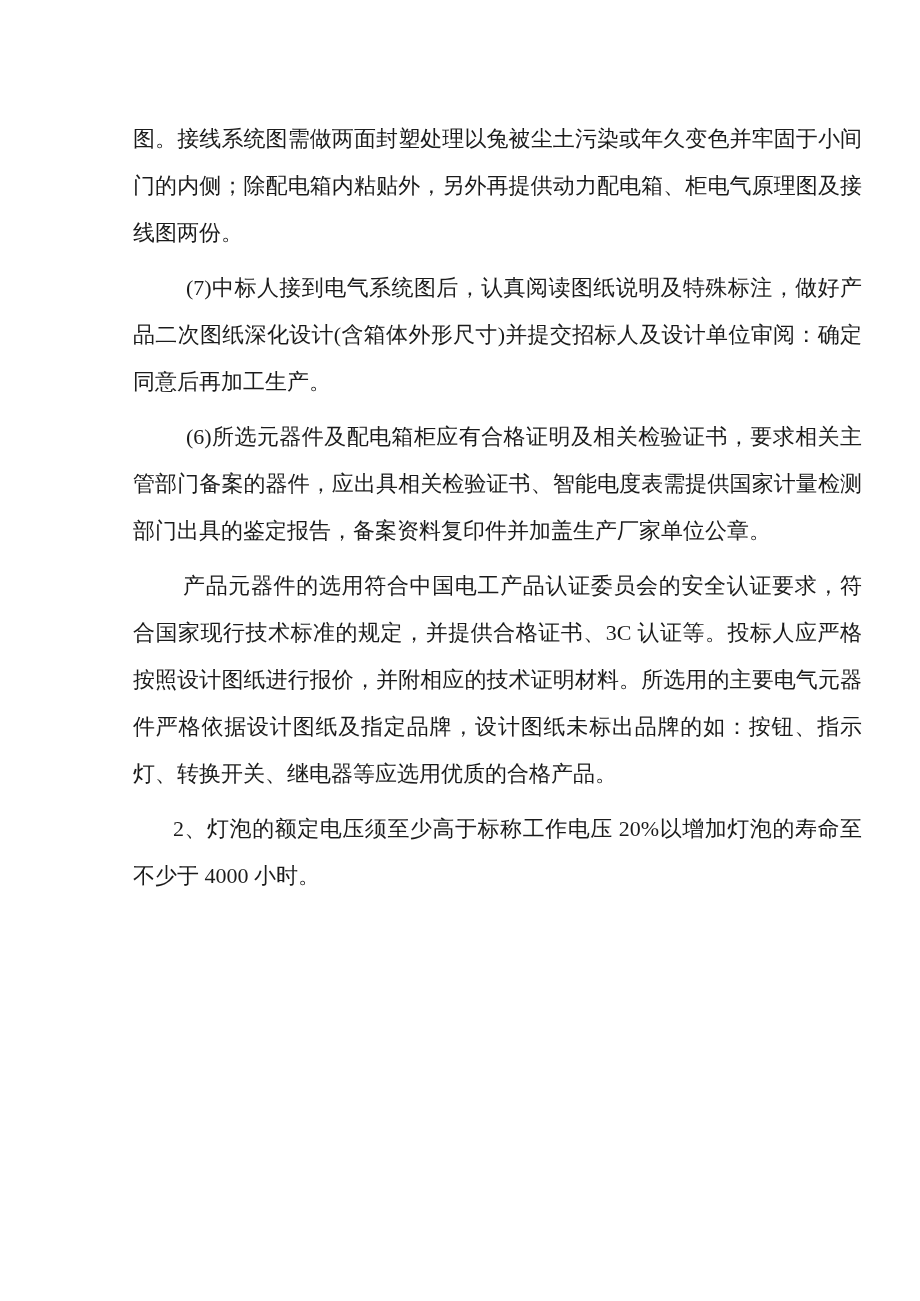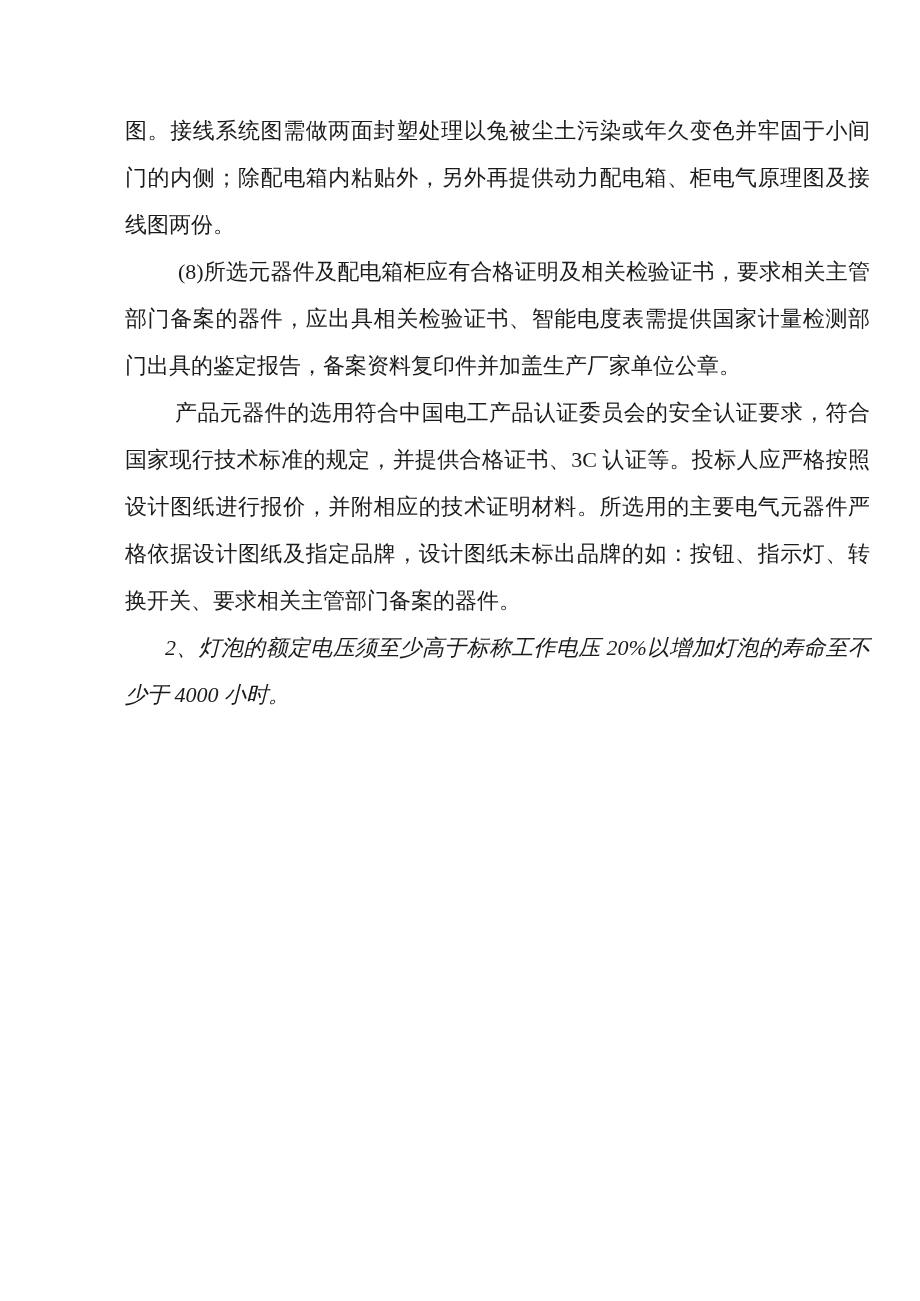--- a/index.html
+++ b/index.html
@@ -14,21 +14,21 @@
     background: #ffffff;
     box-sizing: border-box;
     padding: 107px 50px 0 125px;
     overflow: hidden;
     font-family: "Liberation Serif", "DejaVu Serif", serif;
     font-size: 22px;
     line-height: 47px;
     color: #1b1b1b;
   }
   .doc-page p {
-    margin: 0;
+    margin: 8px;
     padding: 0;
     text-align: justify;
     text-justify: inter-ideograph;
     word-break: break-all;
   }
   
   .p-cont {
     text-indent: 0;
   }
   
@@ -49,31 +49,31 @@
   .p-list-tight {
     text-indent: 40px;
     line-height: 28px;
     max-width: 610px;
     margin: 10px 0 10px 0 !important;
     text-align: left;
   }
   
   .p-list {
     text-indent: 40px;
-    font-style: italic;
   }
 </style>
 </head>
 <body>
 
 <div class="doc-page">
   <p class="p-cont">图。接线系统图需做两面封塑处理以兔被尘土污染或年久变色并牢固于小间门的内侧；除配电箱内粘贴外，另外再提供动力配电箱、柜电气原理图及接线图两份。</p>
 
+  <p class="p-num">(7)中标人接到电气系统图后，认真阅读图纸说明及特殊标注，做好产品二次图纸深化设计(含箱体外形尺寸)并提交招标人及设计单位审阅：确定同意后再加工生产。</p>
 
-  <p class="p-num">(8)所选元器件及配电箱柜应有合格证明及相关检验证书，要求相关主管部门备案的器件，应出具相关检验证书、智能电度表需提供国家计量检测部门出具的鉴定报告，备案资料复印件并加盖生产厂家单位公章。</p>
+  <p class="p-num">(6)所选元器件及配电箱柜应有合格证明及相关检验证书，要求相关主管部门备案的器件，应出具相关检验证书、智能电度表需提供国家计量检测部门出具的鉴定报告，备案资料复印件并加盖生产厂家单位公章。</p>
 
 
 
-  <p class="p-intro">产品元器件的选用符合中国电工产品认证委员会的安全认证要求，符合国家现行技术标准的规定，并提供合格证书、3C 认证等。投标人应严格按照设计图纸进行报价，并附相应的技术证明材料。所选用的主要电气元器件严格依据设计图纸及指定品牌，设计图纸未标出品牌的如：按钮、指示灯、转换开关、要求相关主管部门备案的器件。</p>
+  <p class="p-intro">产品元器件的选用符合中国电工产品认证委员会的安全认证要求，符合国家现行技术标准的规定，并提供合格证书、3C 认证等。投标人应严格按照设计图纸进行报价，并附相应的技术证明材料。所选用的主要电气元器件严格依据设计图纸及指定品牌，设计图纸未标出品牌的如：按钮、指示灯、转换开关、继电器等应选用优质的合格产品。</p>
 
 
   <p class="p-list">2、灯泡的额定电压须至少高于标称工作电压 20%以增加灯泡的寿命至不少于 4000 小时。</p>
 </div>
 
 </body></html>

